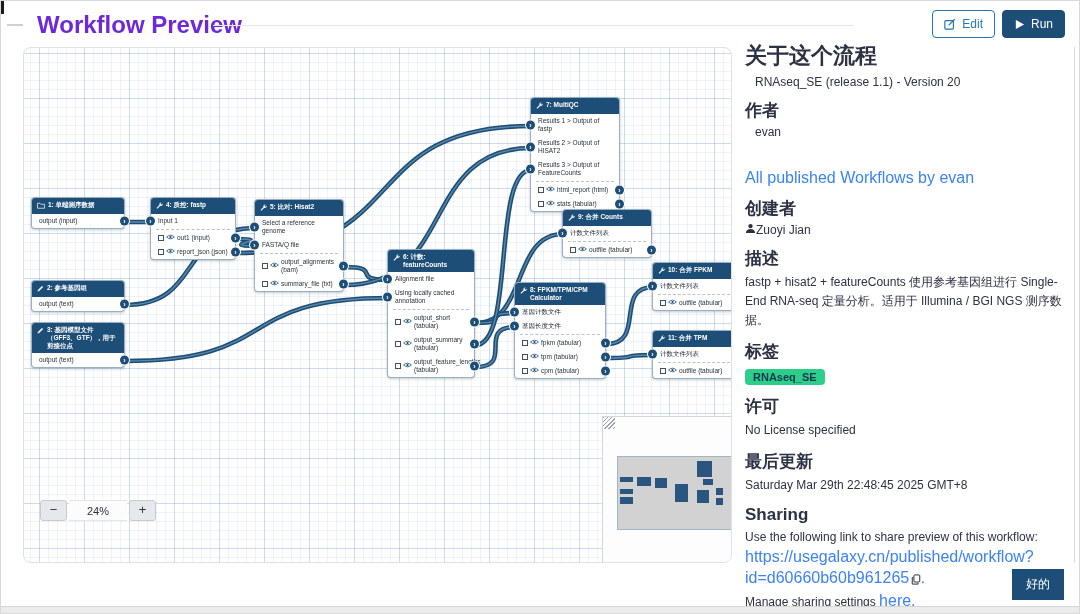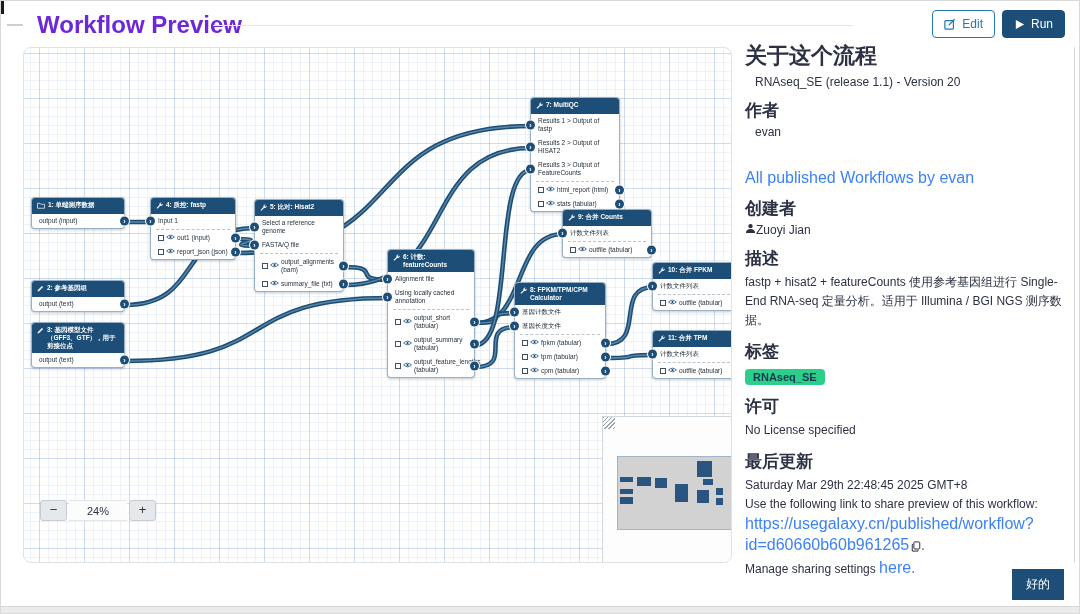--- a/index.html
+++ b/index.html
@@ -479,20 +479,21 @@
 
   <h2>标签</h2>
   <span class="tag">RNAseq_SE</span>
 
   <h2>许可</h2>
   <div class="txt">No License specified</div>
 
   <h2>最后更新</h2>
   <div class="txt">Saturday Mar 29th 22:48:45 2025 GMT+8</div>
 
+  <h2>Sharing</h2>
   <div class="txt">Use the following link to share preview of this workflow:</div>
   <div class="txt">
     <a class="lnk" href="#">https://usegalaxy.cn/published/workflow?id=d60660b60b961265</a><span class="copy-ic"><svg width="10" height="11" viewBox="0 0 12 13">
           <rect x="3.5" y="1" width="7" height="8.5" rx="1" fill="none" stroke="#2c3143" stroke-width="1.2"></rect>
           <path d="M2.5 4H1.5v8h7v-1.2" fill="none" stroke="#2c3143" stroke-width="1.2"></path>
         </svg></span><span>.</span>
   </div>
   <div class="txt">
     <span>Manage sharing settings</span>
     <a class="lnk" href="#">here.</a>

